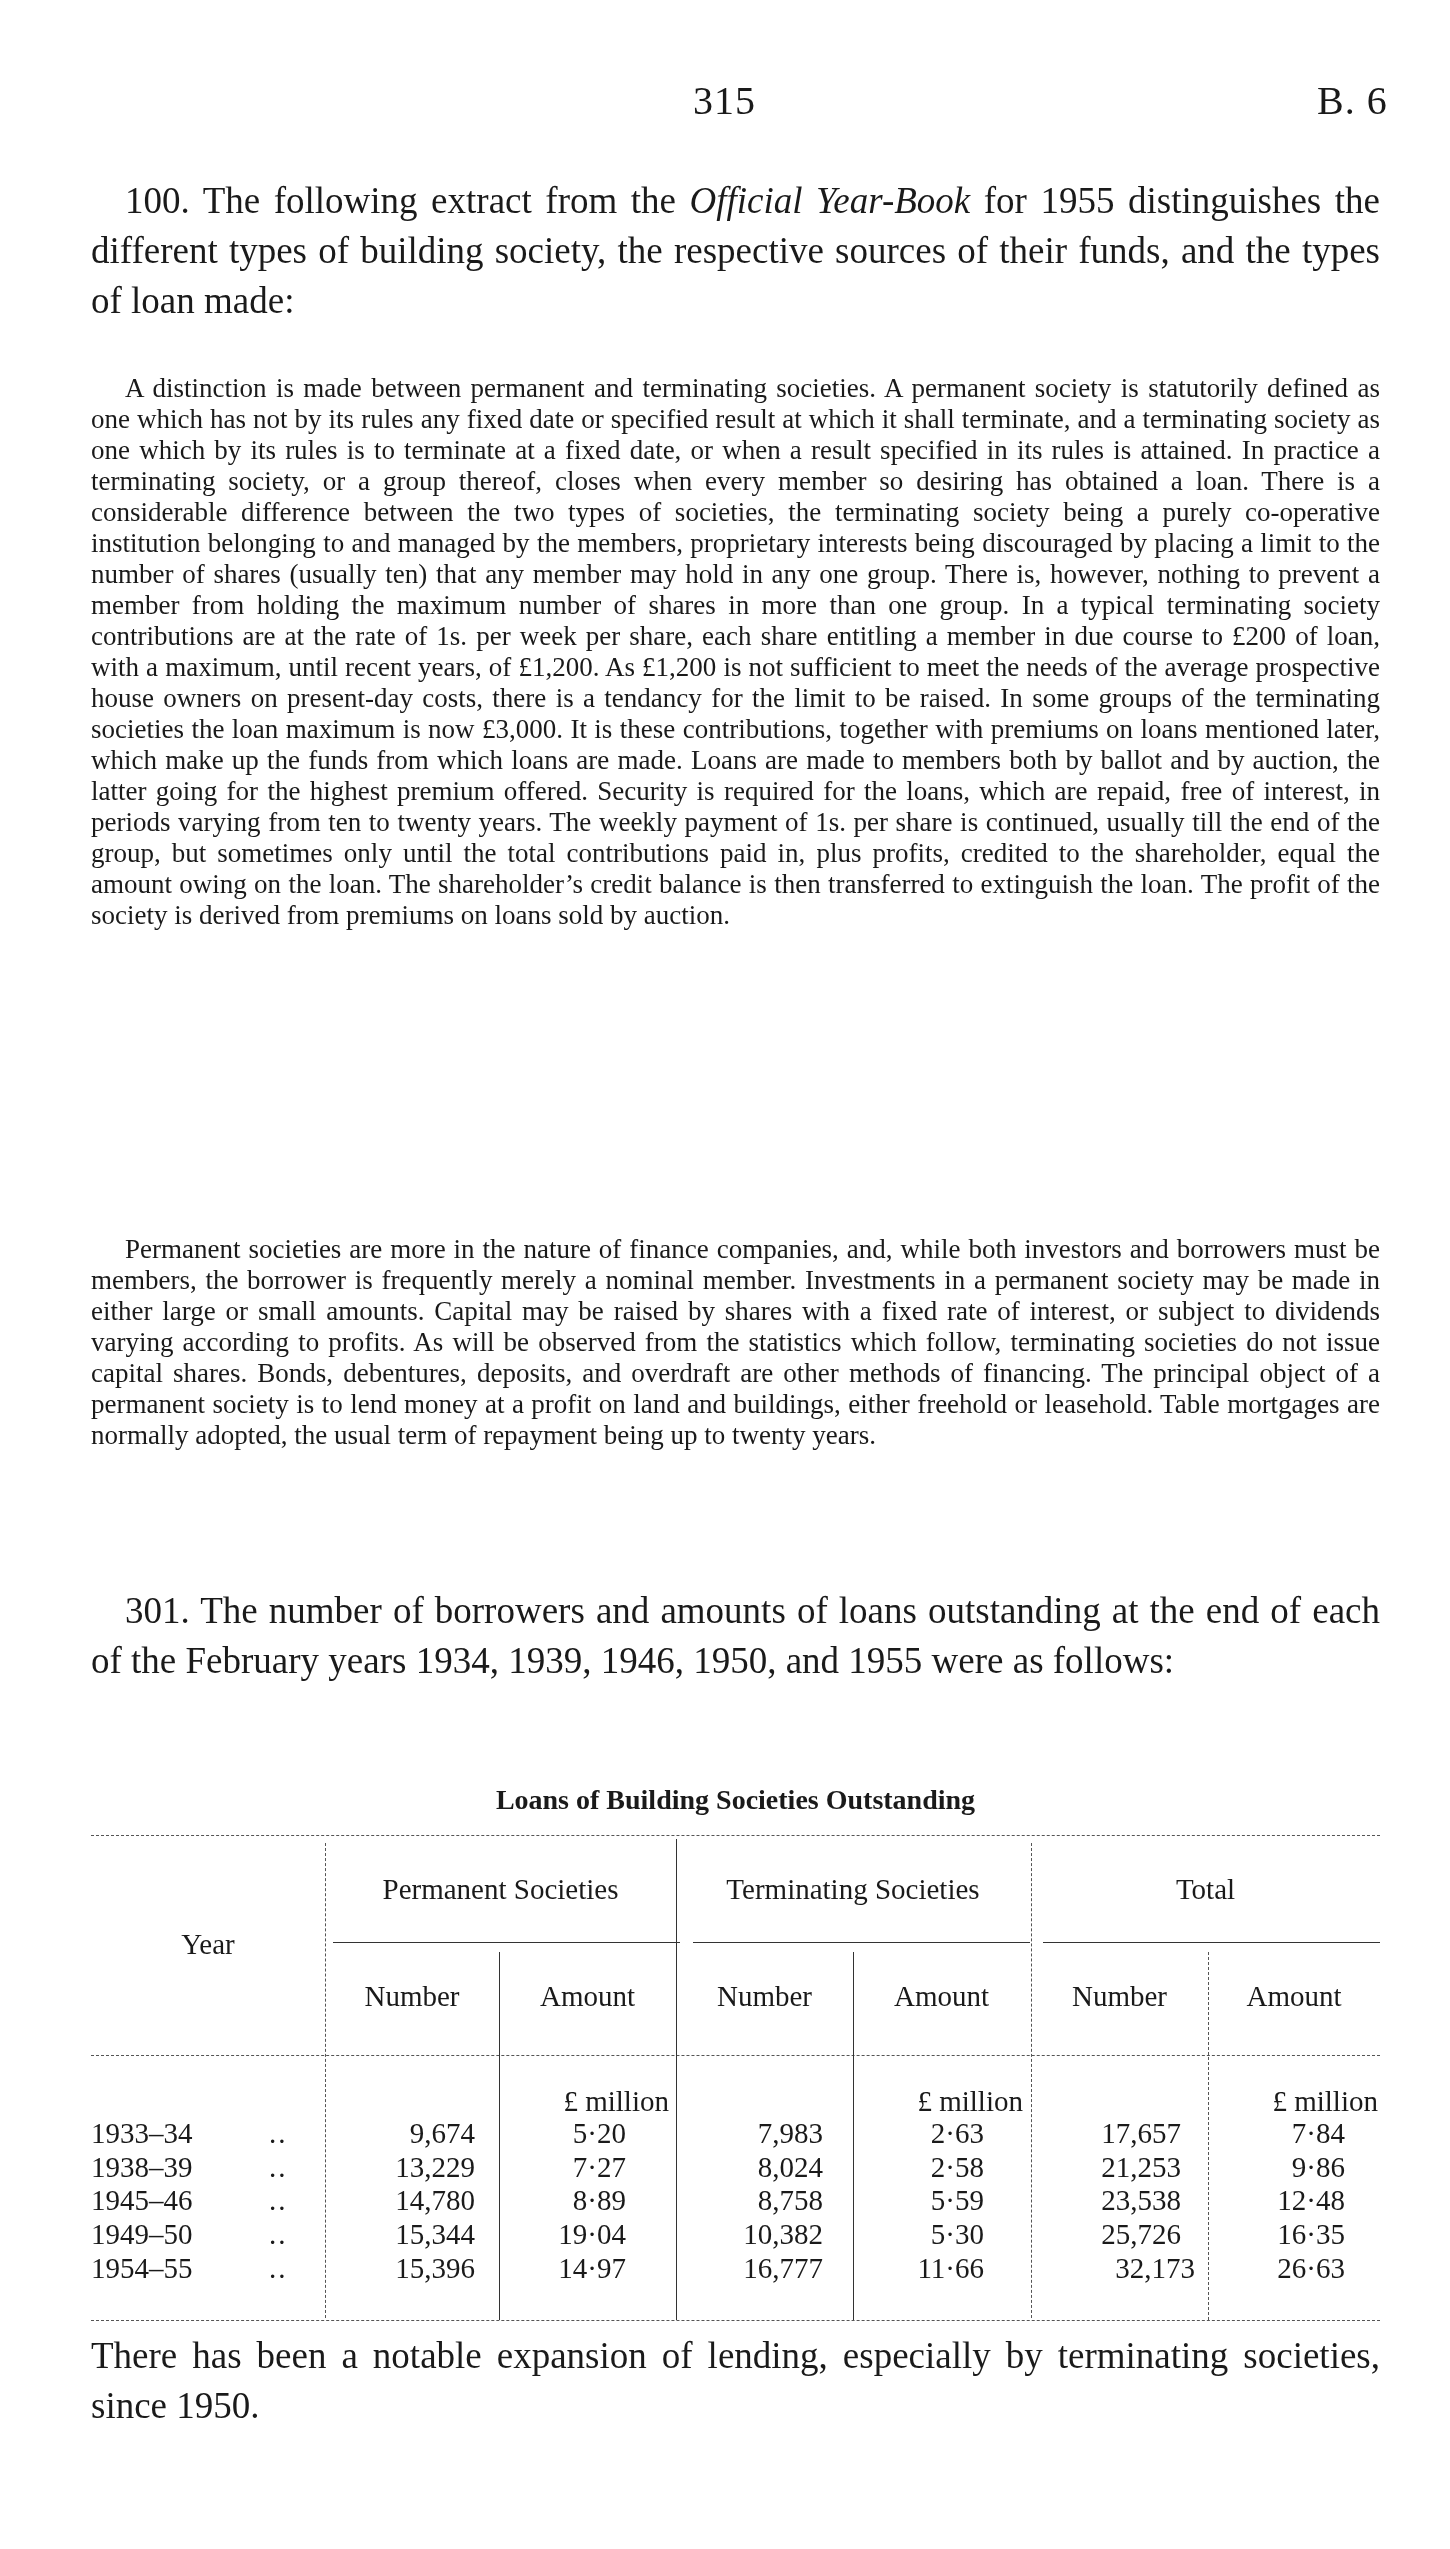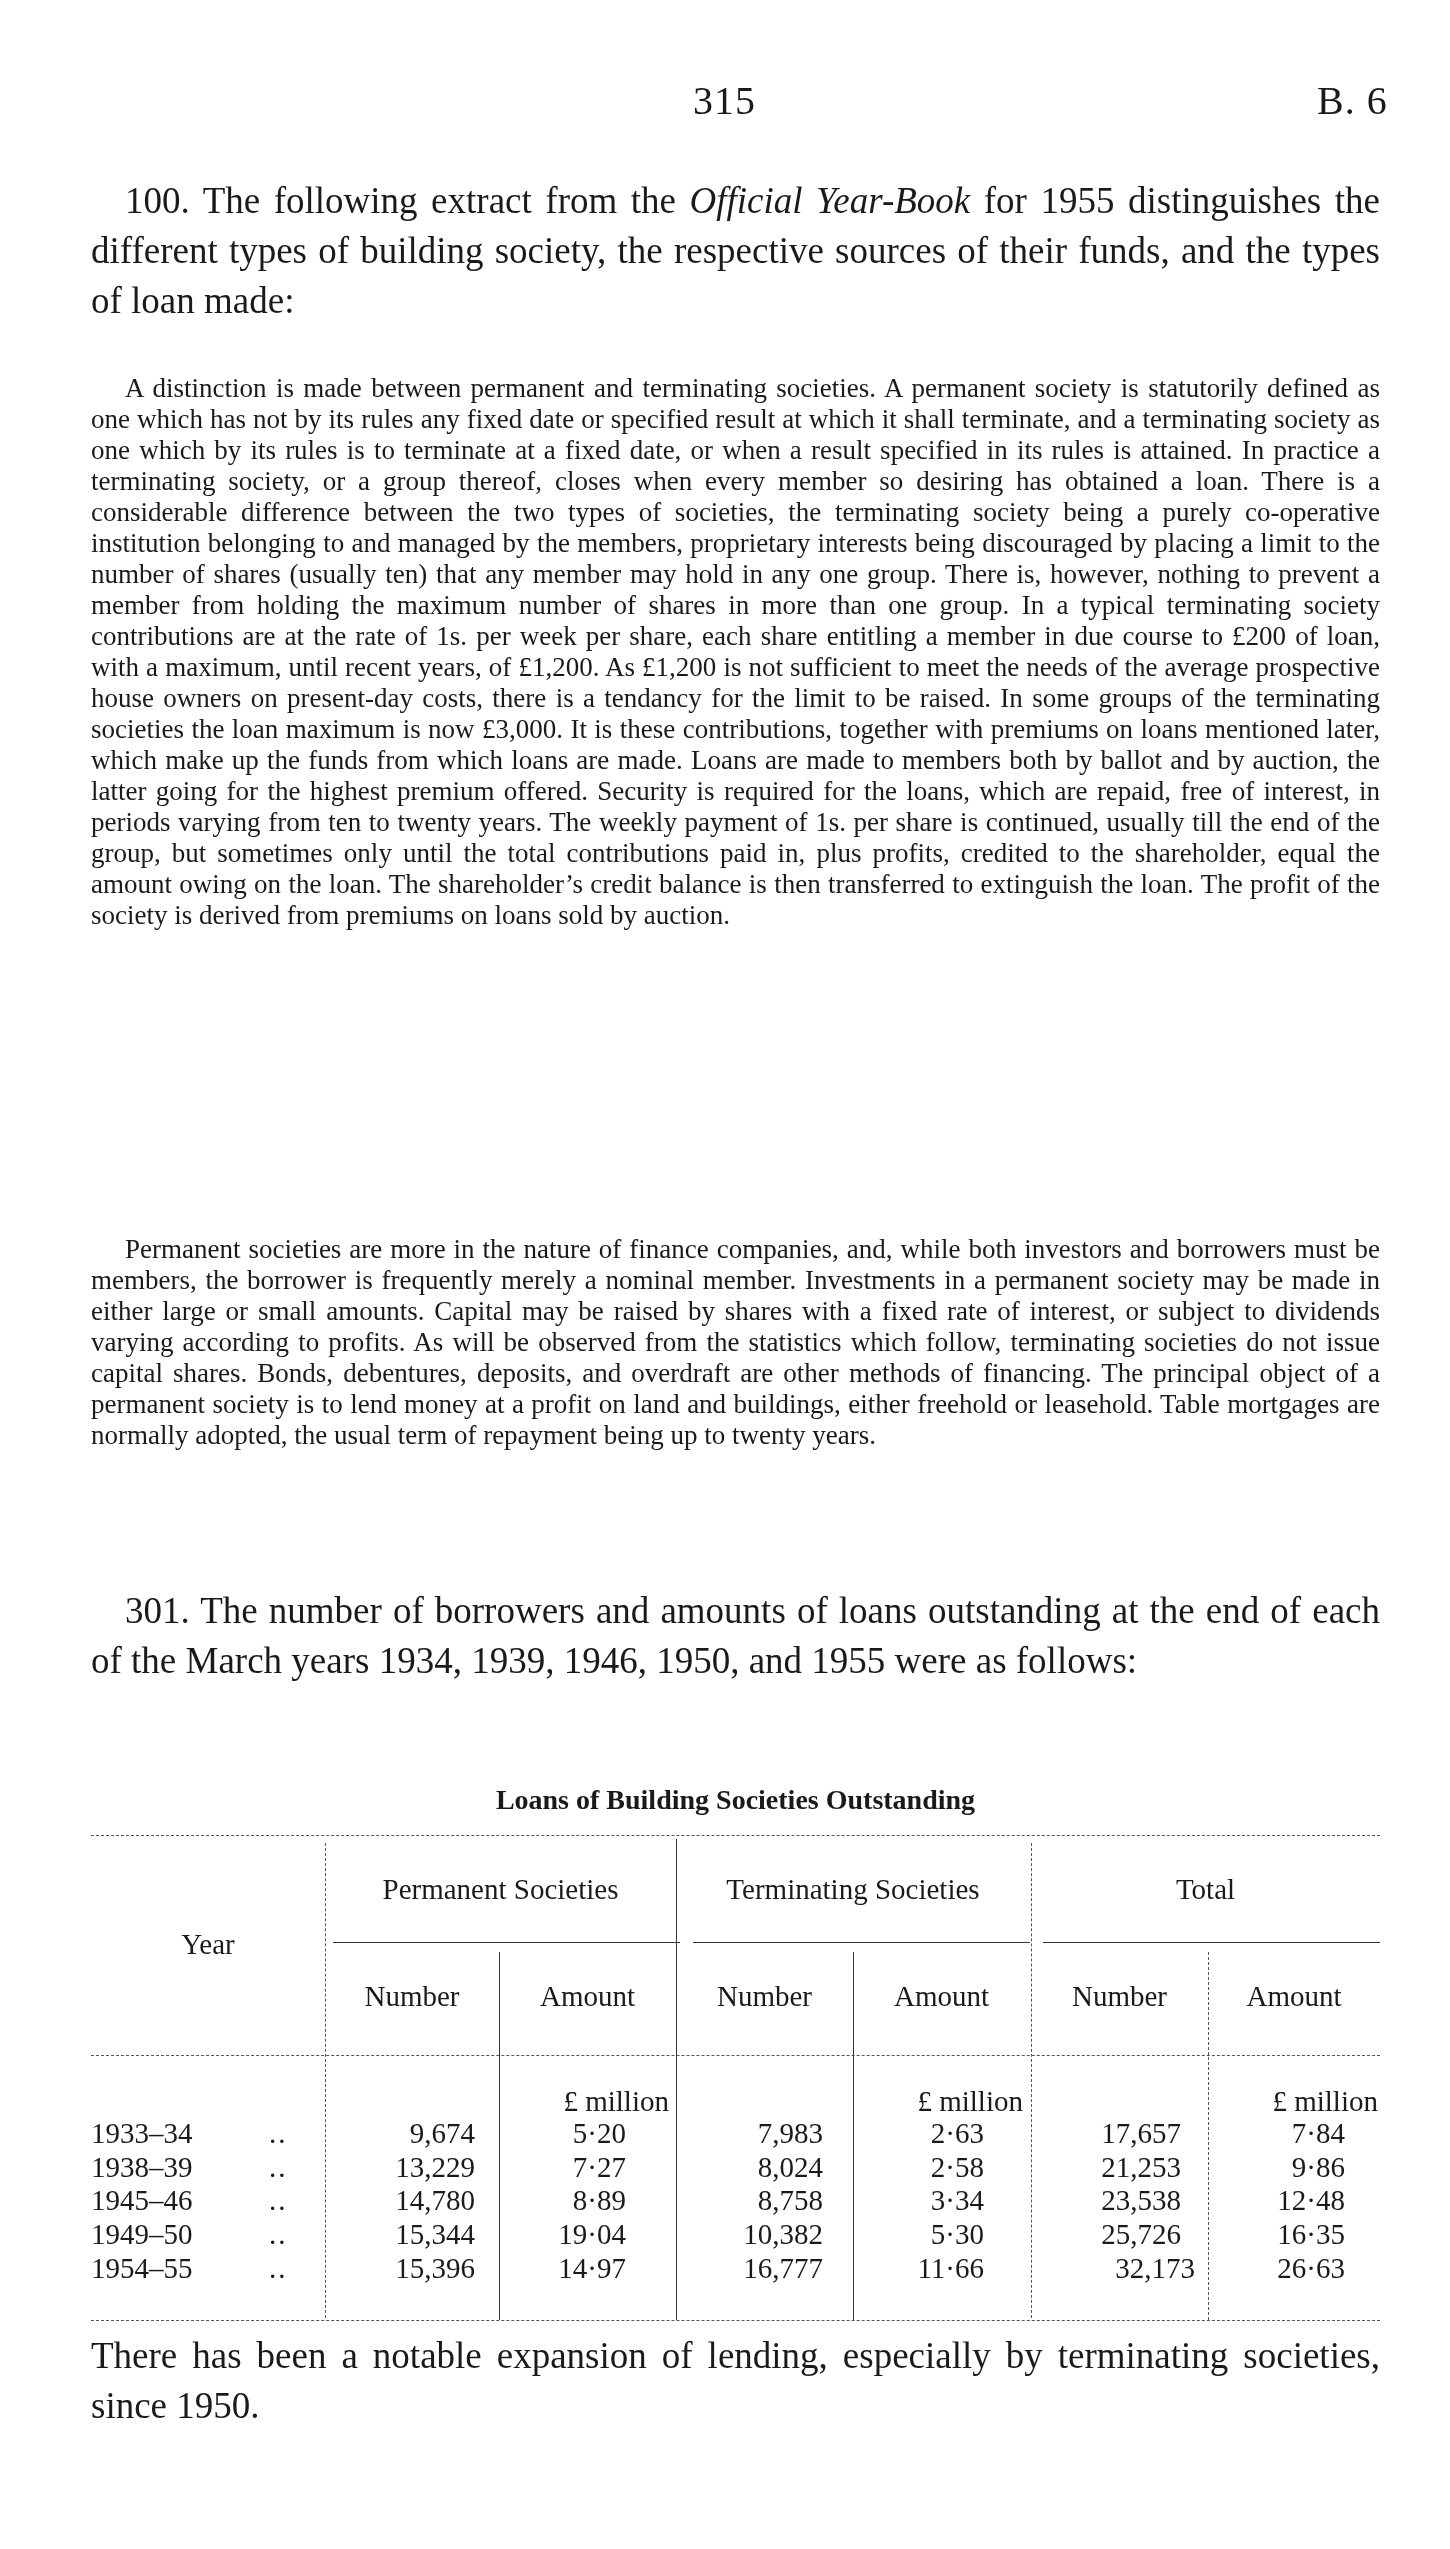--- a/index.html
+++ b/index.html
@@ -40,21 +40,21 @@
 
 <div class="abs page-num">315</div>
 <div class="abs section-id">B. 6</div>
 
 <div class="abs para-lg" id="p300"><span class="indent"></span><span>100.</span><span> The following extract from the </span><em>Official Year-Book</em><span> for 1955 distinguishes the different types of building society, the respective sources of their funds, and the types of loan made:</span></div>
 
 <div class="abs para-sm" id="extract1"><span class="indent"></span><span>A distinction is made between permanent and terminating societies. A permanent society is statutorily defined as one which has not by its rules any fixed date or specified result at which it shall terminate, and a terminating society as one which by its rules is to terminate at a fixed date, or when a result specified in its rules is attained. In practice a terminating society, or a group thereof, closes when every member so desiring has obtained a loan. There is a considerable difference between the two types of societies, the terminating society being a purely co-operative institution belonging to and managed by the members, proprietary interests being discouraged by placing a limit to the number of shares (usually ten) that any member may hold in any one group. There is, however, nothing to prevent a member from holding the maximum number of shares in more than one group. In a typical terminating society contributions are at the rate of 1s. per week per share, each share entitling a member in due course to £200 of loan, with a maximum, until recent years, of £1,200. As £1,200 is not sufficient to meet the needs of the average prospective house owners on present-day costs, there is a tendancy for the limit to be raised. In some groups of the terminating societies the loan maximum is now £3,000. It is these contributions, together with premiums on loans mentioned later, which make up the funds from which loans are made. Loans are made to members both by ballot and by auction, the latter going for the highest premium offered. Security is required for the loans, which are repaid, free of interest, in periods varying from ten to twenty years. The weekly payment of 1s. per share is continued, usually till the end of the group, but sometimes only until the total contributions paid in, plus profits, credited to the shareholder, equal the amount owing on the loan. The shareholder’s credit balance is then transferred to extinguish the loan. The profit of the society is derived from premiums on loans sold by auction.</span></div>
 
 <div class="abs para-sm" id="extract2"><span class="indent"></span><span>Permanent societies are more in the nature of finance companies, and, while both investors and borrowers must be members, the borrower is frequently merely a nominal member. Investments in a permanent society may be made in either large or small amounts. Capital may be raised by shares with a fixed rate of interest, or subject to dividends varying according to profits. As will be observed from the statistics which follow, terminating societies do not issue capital shares. Bonds, debentures, deposits, and overdraft are other methods of financing. The principal object of a permanent society is to lend money at a profit on land and buildings, either freehold or leasehold. Table mortgages are normally adopted, the usual term of repayment being up to twenty years.</span></div>
 
-<div class="abs para-lg" id="p301"><span class="indent"></span><span>301. The number of borrowers and amounts of loans outstanding at the end of each of the March years 1934, 1939, 1946, 1950, and 1955 were as follows:</span></div>
+<div class="abs para-lg" id="p301"><span class="indent"></span><span>301. The number of borrowers and amounts of loans outstanding at the end of each of the February years 1934, 1939, 1946, 1950, and 1955 were as follows:</span></div>
 
 <div class="abs table-title">Loans of Building Societies Outstanding</div>
 
 <div class="abs tbl">
 
   <div class="hl dash" style="left:0; top:0; width:1289px;"></div>
   <div class="hl" style="left:242px; top:107px; width:347px;"></div>
   <div class="hl" style="left:602px; top:107px; width:337px;"></div>
   <div class="hl" style="left:952px; top:107px; width:337px;"></div>
   <div class="hl dash" style="left:0; top:220px; width:1289px;"></div>
@@ -102,21 +102,21 @@
     <div class="num" style="left:762px; width:131px; top:315px;">2·58</div>
     <div class="num" style="left:940px; width:150px; top:315px;">21,253</div>
     <div class="num" style="left:1117px; width:137px; top:315px;">9·86</div>
   </div>
   <div>
     <div class="yr" style="left:0; top:348px;">1945–46</div>
     <div class="dots" style="left:178px; top:348px;">..</div>
     <div class="num" style="left:234px; width:150px; top:348px;">14,780</div>
     <div class="num" style="left:408px; width:127px; top:348px;">8·89</div>
     <div class="num" style="left:585px; width:147px; top:348px;">8,758</div>
-    <div class="num" style="left:762px; width:131px; top:348px;">3·34</div>
+    <div class="num" style="left:762px; width:131px; top:348px;">5·59</div>
     <div class="num" style="left:940px; width:150px; top:348px;">23,538</div>
     <div class="num" style="left:1117px; width:137px; top:348px;">12·48</div>
   </div>
   <div>
     <div class="yr" style="left:0; top:382px;">1949–50</div>
     <div class="dots" style="left:178px; top:382px;">..</div>
     <div class="num" style="left:234px; width:150px; top:382px;">15,344</div>
     <div class="num" style="left:408px; width:127px; top:382px;">19·04</div>
     <div class="num" style="left:585px; width:147px; top:382px;">10,382</div>
     <div class="num" style="left:762px; width:131px; top:382px;">5·30</div>

